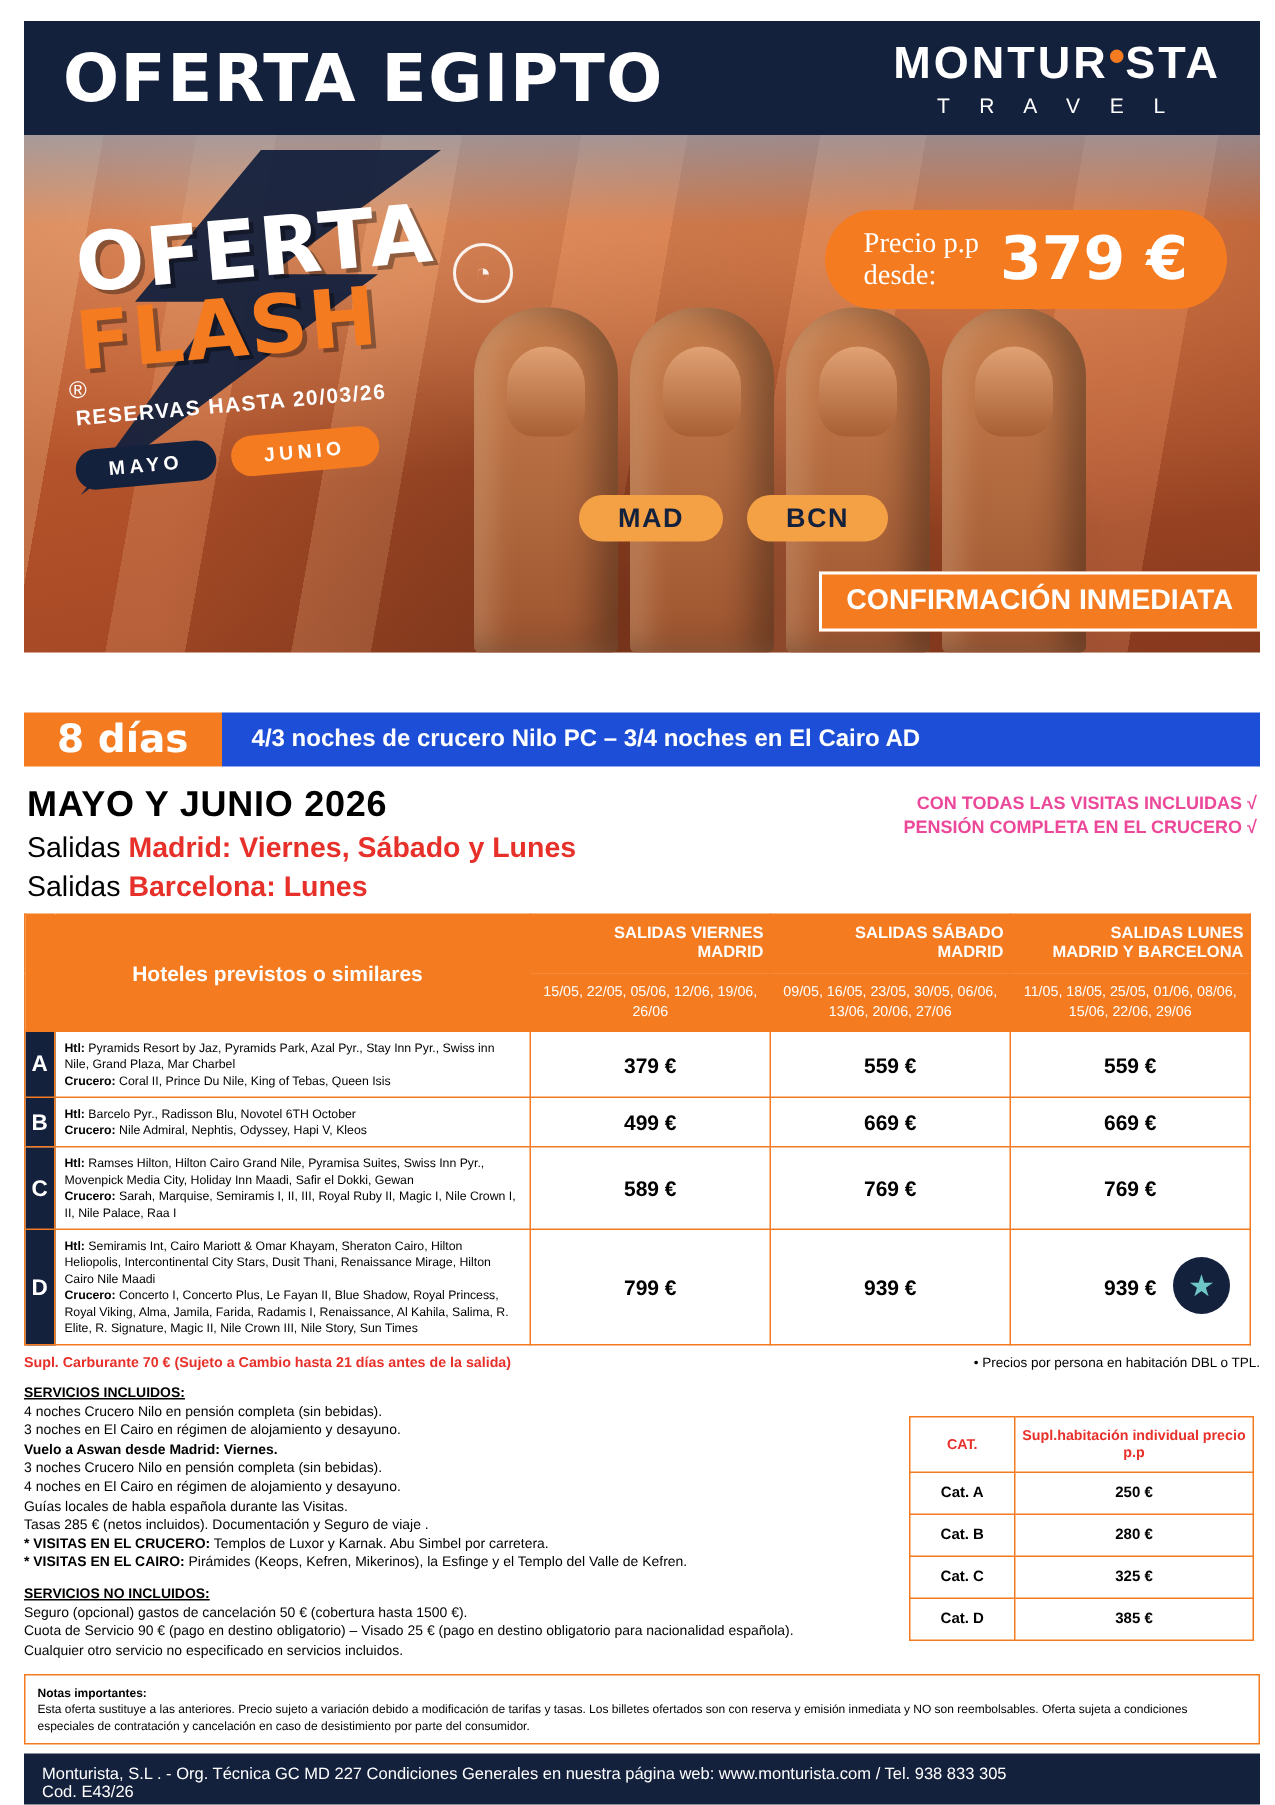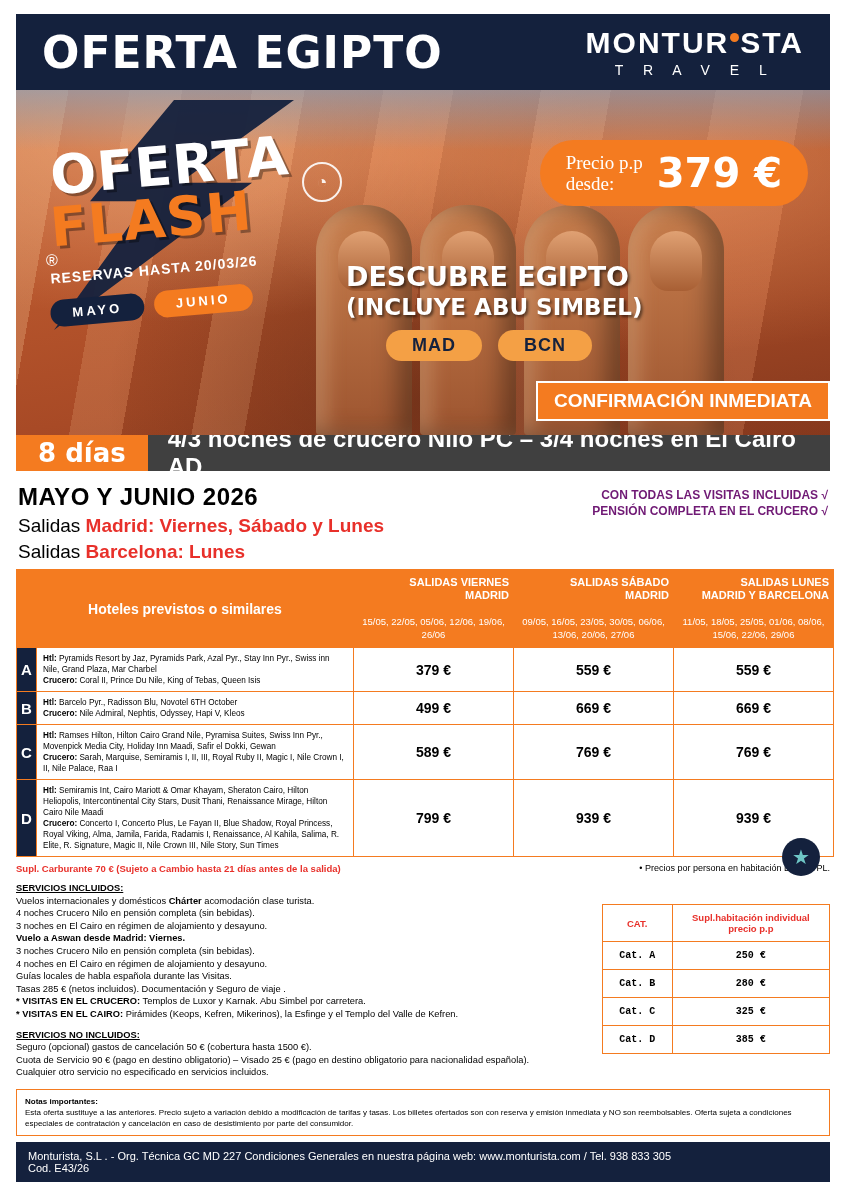--- a/index.html
+++ b/index.html
@@ -3,21 +3,21 @@
 <meta charset="utf-8">
 <style>
   * { box-sizing: border-box; margin: 0; padding: 0; }
   body {
     width: 850px; height: 1203px;
     background: #ffffff;
     font-family: "Liberation Sans", sans-serif;
     color: #000;
     overflow: hidden;
   }
-  .page { width: 850px; height: 1203px; position: relative; padding: 14px 20px 0 16px; }
+  .page { width: 850px; height: 1203px; position: relative; padding: 14px 10px 0 16px; }
 
   
   .header {
     background: #14213d;
     height: 76px;
     display: flex; align-items: center; justify-content: space-between;
     padding: 0 26px;
   }
   .header-title {
     color: #fff; font-size: 44px; font-weight: bold; letter-spacing: 1px;
@@ -114,36 +114,36 @@
   }
   .price-label { font-family: "Liberation Serif", serif; font-size: 19px; line-height: 21px; }
   .price-value { font-family: "DejaVu Sans", sans-serif; font-weight: bold; font-size: 40px; }
   .confirm {
     position: absolute; right: 0; bottom: 14px;
     background: #f47b20; color: #fff; font-weight: bold; font-size: 19px;
     padding: 7px 16px; border: 2px solid #fff;
   }
 
   
-  .band { display: flex; height: 36px; }
+  .band { display: flex; height: 36px; margin-top: 40px; }
   .band-left {
     background: #f47b20; color: #fff; font-weight: bold; font-size: 26px;
     display:flex; align-items:center; padding: 0 22px; font-family:"DejaVu Sans", sans-serif;
   }
   .band-right {
-    background: #404040; color: #fff; font-weight: bold; font-size: 24px;
+    background: #1d4ed8; color: #fff; font-weight: bold; font-size: 16px;
     display:flex; align-items:center; padding: 0 20px; flex: 1;
   }
 
   
   .intro { display: flex; justify-content: space-between; align-items: flex-start; padding: 12px 2px 6px 2px; }
   .intro h1 { font-size: 24px; font-weight: bold; letter-spacing: .5px; }
   .intro .sal { font-size: 19px; margin-top: 4px; }
   .sal .hl { color: #e8302a; font-weight: bold; }
-  .intro-right { color: #701a75; font-weight: bold; font-size: 12px; text-align: right; line-height: 16px; margin-top: 4px; }
+  .intro-right { color: #ec4899; font-weight: bold; font-size: 12px; text-align: right; line-height: 16px; margin-top: 4px; }
 
   
   table { border-collapse: collapse; width: 818px; }
   .t-main th, .t-main td { border: 1px solid #f47b20; }
   .th-title {
     background: #f47b20; color: #fff; font-weight: bold; font-size: 14px;
     text-align: center; vertical-align: middle; width: 338px;
   }
   .th-col { background: #f47b20; color: #fff; text-align: right; font-size: 11px; font-weight: bold; padding: 6px 4px; line-height: 13px; }
   .th-dates { background: #f47b20; color: #fff; text-align: center; font-size: 9.5px; font-weight: normal; padding: 6px 6px; line-height: 13px; }
@@ -158,21 +158,21 @@
 
   
   .lower { display: flex; gap: 14px; margin-top: 8px; }
   .services { width: 576px; font-size: 9.3px; line-height: 12.6px; }
   .services .h { font-weight: bold; text-decoration: underline; }
   .services .b { font-weight: bold; }
 
   .t-cat { width: 230px; border-collapse: collapse; margin-top: 22px; height: 1px; }
   .t-cat th, .t-cat td { border: 1px solid #f47b20; text-align: center; }
   .t-cat th { color: #e8302a; font-size: 9.5px; font-weight: bold; padding: 7px 4px; }
-  .t-cat td { font-size: 10px; font-weight: bold; padding: 8px 4px; font-family: Liberation Mono, monospace; }
+  .t-cat td { font-size: 10px; font-weight: bold; padding: 8px 4px; }
 
   
   .notes { border: 1px solid #f47b20; margin-top: 10px; padding: 6px 8px; font-size: 8px; line-height: 11px; }
   .notes .nt { font-weight: bold; }
   .footer { background: #14213d; color: #fff; font-size: 11px; padding: 8px 12px; margin-top: 6px; display:flex; justify-content: space-between; flex-direction: column; }
 
   .seal {
     position: absolute; right: 30px; top: 838px; width: 38px; height: 38px; border-radius: 50%;
     background: #14213d; display:flex; align-items:center; justify-content:center;
   }
@@ -209,24 +209,20 @@
       <div class="flash-line flash-line2">FLASH</div>
       <div class="reservas">RESERVAS HASTA 20/03/26</div>
       <div class="chips">
         <div class="chip chip-dark">MAYO</div>
         <div class="chip chip-orange">JUNIO</div>
       </div>
     </div>
     <div class="stamp">◔</div>
     <div class="regmark">®</div>
 
-    <div class="descubre">
-      <div>DESCUBRE EGIPTO</div>
-      <div><small>(INCLUYE ABU SIMBEL)</small></div>
-    </div>
     <div class="citychips">
       <div class="citychip">MAD</div>
       <div class="citychip">BCN</div>
     </div>
 
     <div class="price-badge">
       <div class="price-label">
         <div>Precio p.p</div>
         <div>desde:</div>
       </div>
@@ -331,21 +327,20 @@
     </div>
 
   <div class="supl-row">
     <div class="supl-left">Supl. Carburante 70 € (Sujeto a Cambio hasta 21 días antes de la salida)</div>
     <div class="supl-right">• Precios por persona en habitación DBL o TPL.</div>
   </div>
 
   <div class="lower">
     <div class="services">
       <div class="h">SERVICIOS INCLUIDOS:</div>
-      <div><span>Vuelos internacionales y domésticos </span><b>Chárter</b><span> acomodación clase turista.</span></div>
       <div>4 noches Crucero Nilo en pensión completa (sin bebidas).</div>
       <div>3 noches en El Cairo en régimen de alojamiento y desayuno.</div>
       <div class="b">Vuelo a Aswan desde Madrid: Viernes.</div>
       <div>3 noches Crucero Nilo en pensión completa (sin bebidas).</div>
       <div>4 noches en El Cairo en régimen de alojamiento y desayuno.</div>
       <div>Guías locales de habla española durante las Visitas.</div>
       <div>Tasas 285 € (netos incluidos). Documentación y Seguro de viaje .</div>
       <div><b>* VISITAS EN EL CRUCERO:</b><span> Templos de Luxor y  Karnak. Abu Simbel por carretera.</span></div>
       <div><b>* VISITAS EN EL CAIRO:</b><span> Pirámides (Keops, Kefren, Mikerinos), la Esfinge y el Templo del Valle de Kefren.</span></div>
       <div class="h" style="margin-top:8px">SERVICIOS NO INCLUIDOS:</div>

